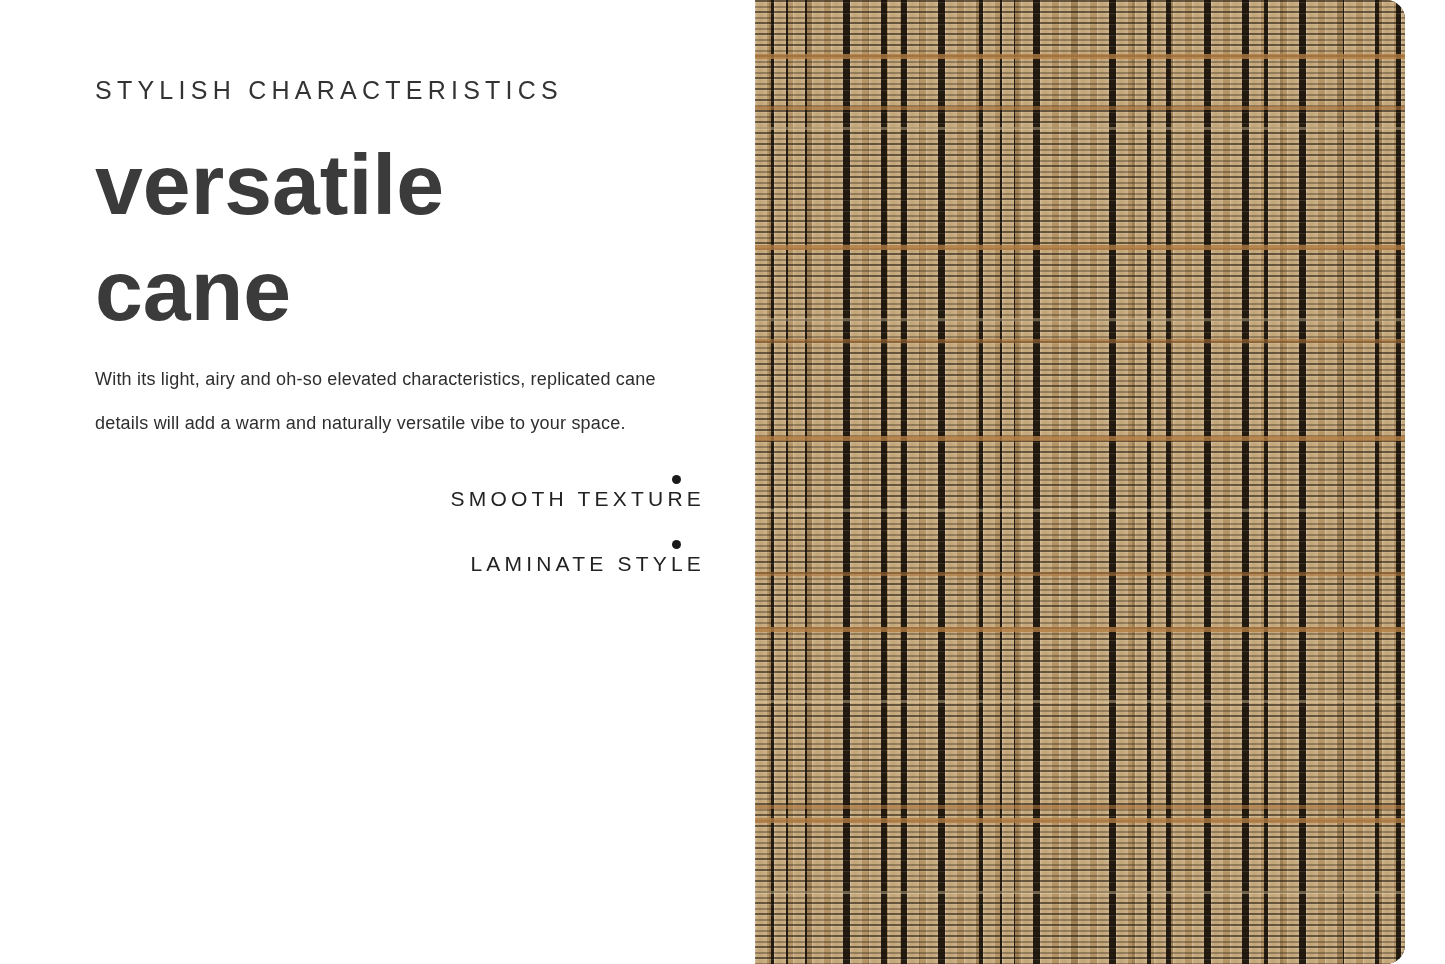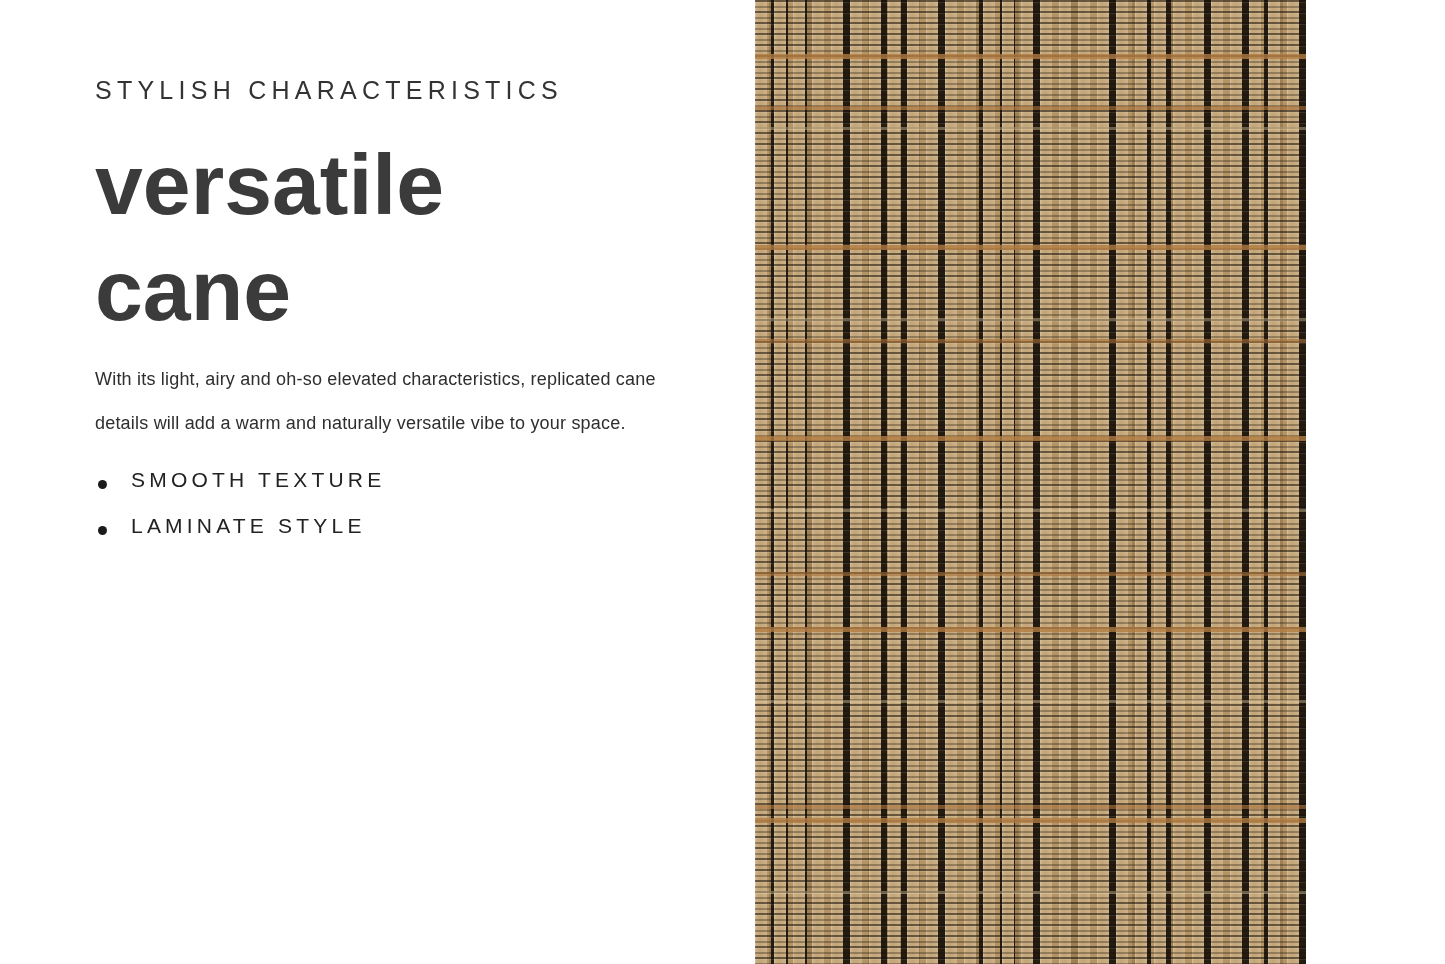--- a/index.html
+++ b/index.html
@@ -2,24 +2,25 @@
 <html><head>
 <meta charset="utf-8">
 <style>
   html, body {
     margin: 0;
     padding: 0;
     background: #ffffff;
     font-family: "Liberation Sans", sans-serif;
   }
   .page {
-    width: 1306px;
+    width: 1405px;
     height: 964px;
     display: flex;
     overflow: hidden;
+    border-radius: 19px;
   }
   .content-panel {
     width: 755px;
     flex: 0 0 755px;
     box-sizing: border-box;
     background: #ffffff;
     padding: 76px 50px 0 95px;
   }
   .eyebrow {
     margin: 0;
@@ -46,26 +47,27 @@
     letter-spacing: 0.2px;
     color: #2e2e2e;
   }
   .features {
     list-style: none;
     margin: 20px 0 0 0;
     padding: 0;
   }
   .feature {
     display: flex;
-    align-items: center;
+    align-items: flex-end;
     margin: 17px 0 17px 0;
     font-size: 21px;
     line-height: 29px;
     letter-spacing: 0.2em;
     color: #222222;
+    flex-direction: column;
   }
   .bullet-dot {
     flex: none;
     width: 9px;
     height: 9px;
     border-radius: 50%;
     background: #1a1a1a;
     margin: 10px 24px 0 3px;
   }
   .feature-label {

